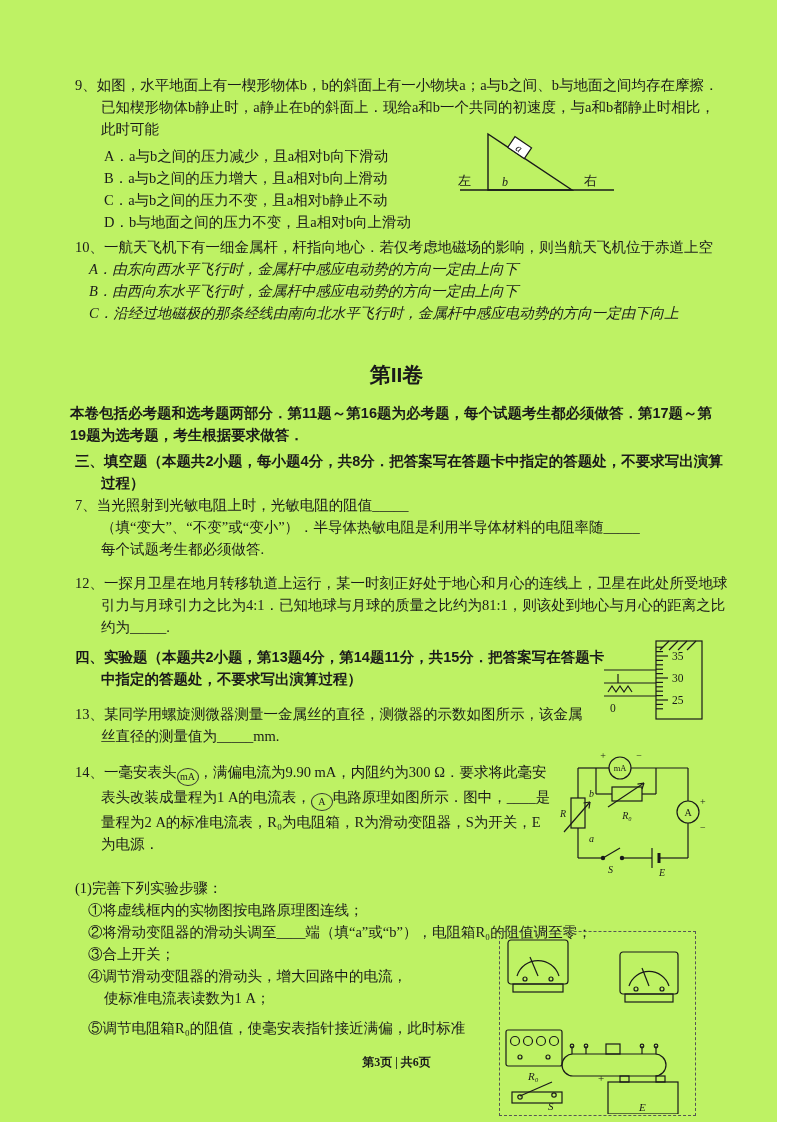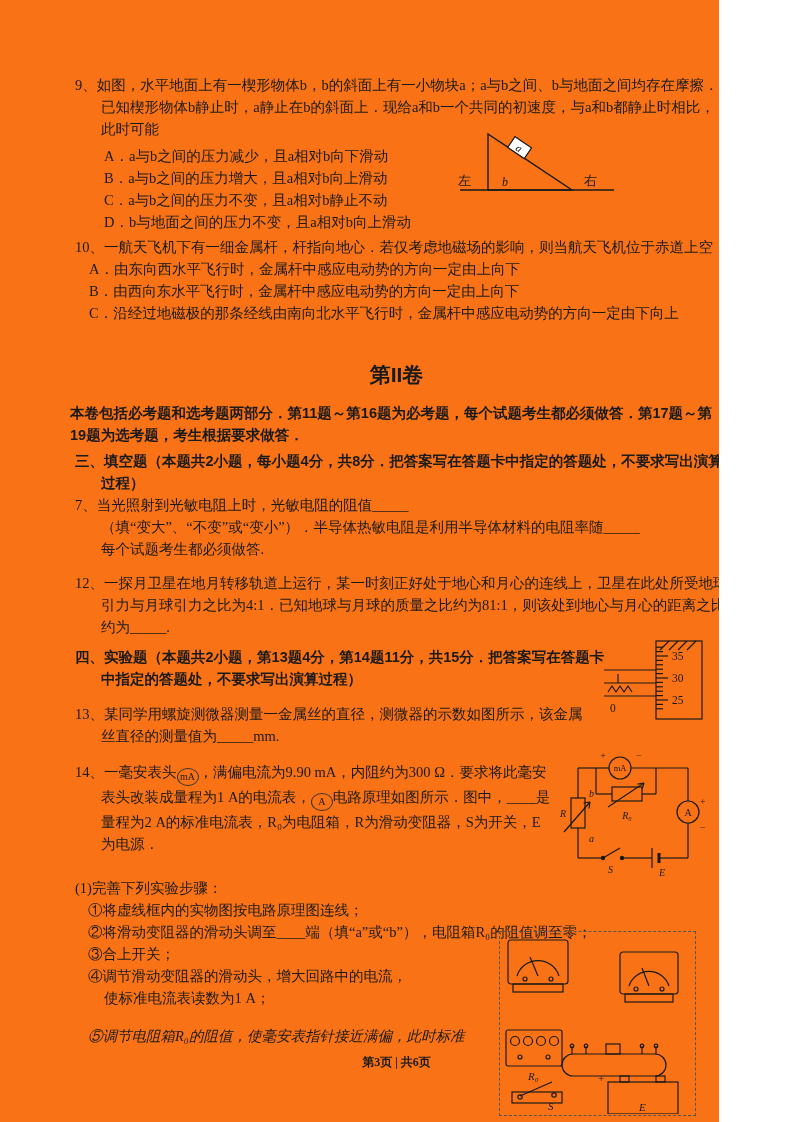--- a/index.html
+++ b/index.html
@@ -1,33 +1,33 @@
 <!DOCTYPE html>
 <html><head>
 <meta charset="utf-8">
 <style>
   * { margin:0; padding:0; box-sizing:border-box; }
   html,body { background:#ffffff; }
   .page {
-    position:relative; width:719px; height:1122px; background:#f97316;
+    position:relative; width:777px; height:1122px; background:#bef264;
     font-family:"Liberation Serif","DejaVu Serif",serif;
     font-size:14.5px; line-height:22px; color:#1a1a1a; overflow:hidden;
   }
   .abs { position:absolute; }
   .hang { padding-left:26px; text-indent:-26px; }
   .hd { font-family:"Liberation Sans","DejaVu Sans",sans-serif; font-weight:700; }
   .indent26 { padding-left:26px; }
   .meter-inline {
     display:inline-block; min-width:22px; height:18px; line-height:15px;
     border:1px solid #333; border-radius:50%; text-align:center;
     font-size:10px; vertical-align:-3px; padding:0 2px; text-indent:0;
   }
   .step { margin-left:0; }
   .step-cont { margin-left:16px; }
-  .step-gap { margin-top:16px;font-style:italic; }
+  .step-gap { margin-top:8px; }
   svg { display:block; }
   svg text { font-family:"Liberation Serif","DejaVu Serif",serif; }
   .dashed-box { border:1.5px dashed #555; }
   .footer { text-align:center; font-size:12px; font-weight:bold; }
 </style>
 </head>
 <body>
 
 <div class="page">
 
@@ -51,21 +51,21 @@
         <text x="66" y="27" text-anchor="middle" font-size="11" font-style="italic" fill="#1a1a1a">a</text>
       </g>
       <text x="52" y="62" font-size="12" font-style="italic" fill="#1a1a1a">b</text>
       <text x="8" y="61" font-size="13" fill="#1a1a1a">左</text>
       <text x="134" y="61" font-size="13" fill="#1a1a1a">右</text>
     </svg>
   </div>
 
   <div class="abs" style="left:75px; top:236px; width:662px;">
     <div>10、一航天飞机下有一细金属杆，杆指向地心．若仅考虑地磁场的影响，则当航天飞机位于赤道上空</div>
-    <div style="padding-left:14px;">
+    <div style="padding-left:14px;font-style:italic;">
       <div>A．由东向西水平飞行时，金属杆中感应电动势的方向一定由上向下</div>
       <div>B．由西向东水平飞行时，金属杆中感应电动势的方向一定由上向下</div>
       <div>C．沿经过地磁极的那条经线由南向北水平飞行时，金属杆中感应电动势的方向一定由下向上</div>
     </div>
   </div>
 
   <div class="abs hd" style="left:0; top:362px; width:793px; text-align:center; font-size:21px; line-height:26px;">第II卷</div>
 
   <div class="abs hd" style="left:70px; top:402px; width:655px;">本卷包括必考题和选考题两部分．第11题～第16题为必考题，每个试题考生都必须做答．第17题～第19题为选考题，考生根据要求做答．</div>
 

